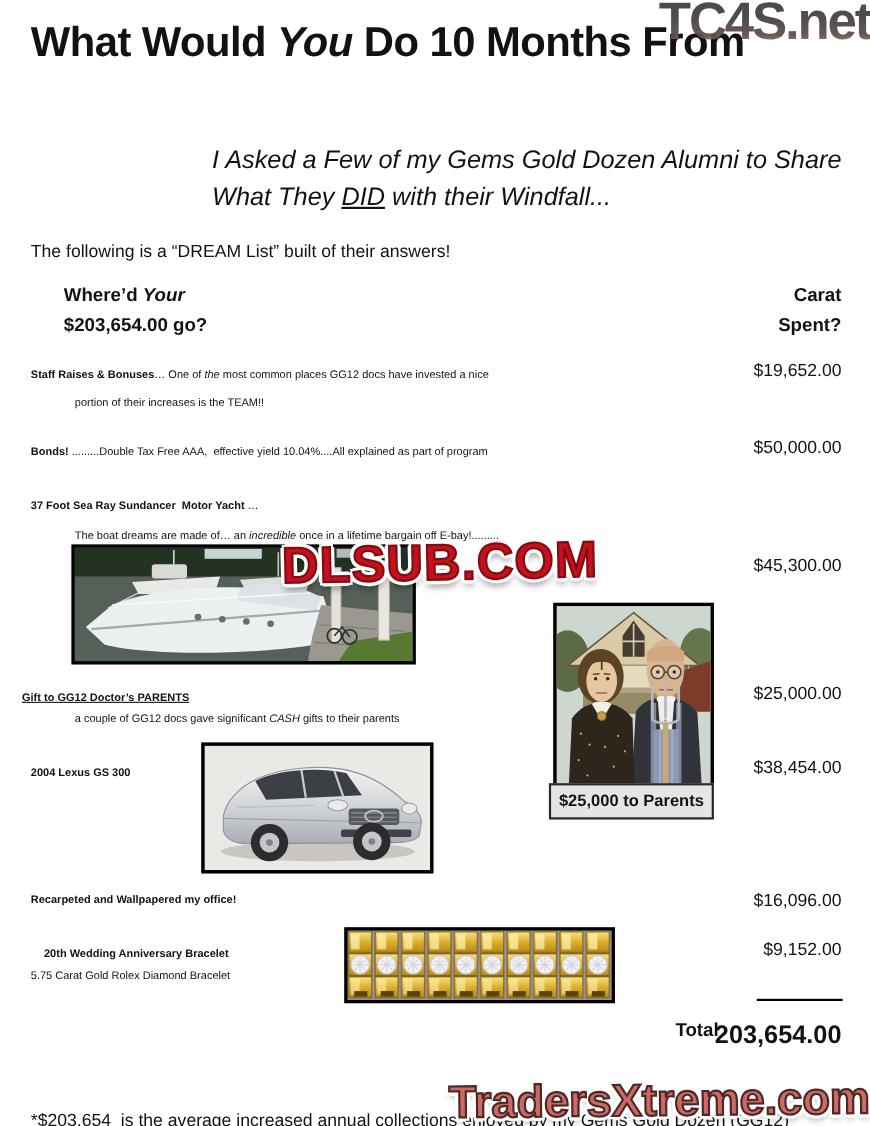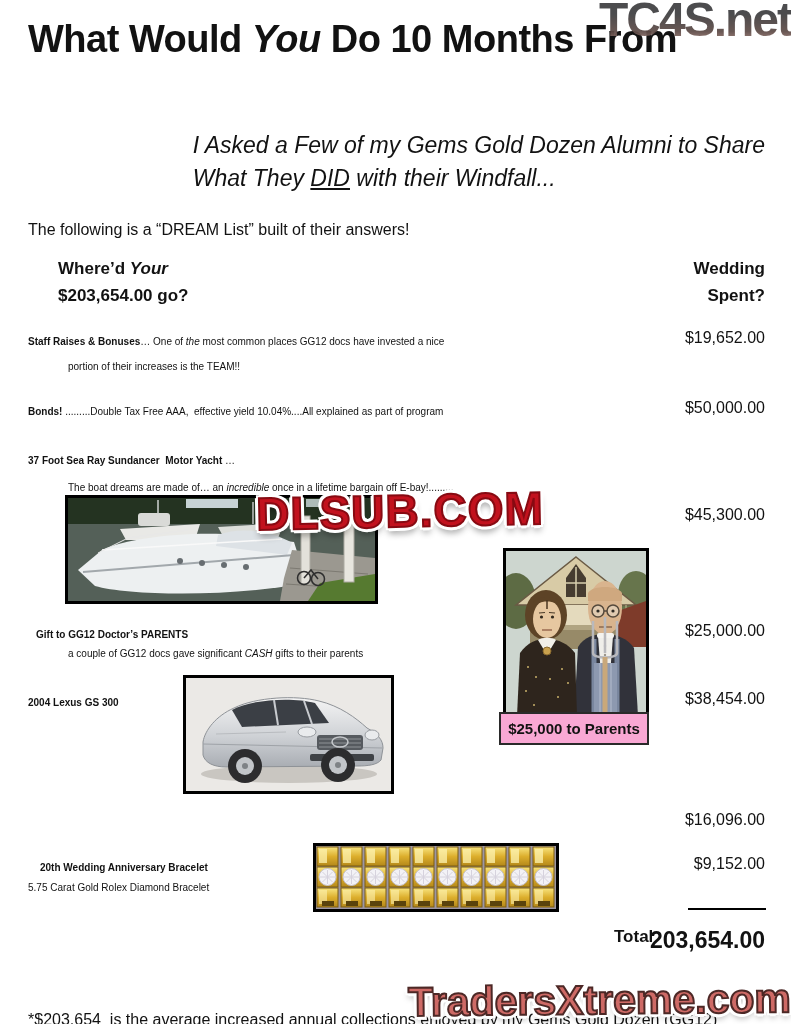--- a/index.html
+++ b/index.html
@@ -33,21 +33,21 @@
   .intro { left:28px; top:217px; font-size:16px; }
 
   .hdr-left  { left:28px;  top:255px; font-size:17px; font-weight:bold; line-height:27px;margin-left:30px; }
   .hdr-right { right:26px; top:255px; font-size:17px; font-weight:bold; line-height:27px; text-align:right; }
 
   .amount { position:absolute; right:26px; font-size:16px; text-align:right; }
 
   .photo-frame { position:absolute; border:3px solid #000; background:#777; font-size:0; }
   .caption-box {
     position:absolute; left:499px; top:712px; width:150px; height:33px;
-    border:2px solid #2a2a2a; background:#f9a8d4; text-align:center;
+    border:2px solid #2a2a2a; background:#e5e5e5; text-align:center;
     font-size:15px; font-weight:bold; line-height:29px;
   }
 
   .wm-dlsub {
     left:233px; top:484px; width:334px; text-align:center; z-index:6;
     font-size:46px; font-weight:bold; letter-spacing:1px; transform:rotate(-1.2deg);
     color:#c2121e; -webkit-text-stroke:2px #870a12;
     text-shadow:-3px -3px 0 #fff,3px -3px 0 #fff,-3px 3px 0 #fff,3px 3px 0 #fff,
                  0 -4px 0 #fff,0 4px 0 #fff,-4px 0 0 #fff,4px 0 0 #fff,
                  0 6px 7px rgba(0,0,0,.45);
@@ -81,21 +81,21 @@
     <div><span>What They </span><span class="u">DID</span><span> with their Windfall...</span></div>
   </div>
 
   <div class="abs intro doc-line">The following is a “DREAM List” built of their answers!</div>
 
   <div class="abs hdr-left">
     <div><span>Where’d </span><span class="i">Your</span></div>
     <div>$203,654.00 go?</div>
   </div>
   <div class="abs hdr-right">
-    <div>Wedding</div>
+    <div>Carat</div>
     <div>Spent?</div>
   </div>
 
   <div class="abs doc-line" style="left:28px;top:329px;width:610px;"><span class="b">Staff Raises &amp; Bonuses</span><span>… One of </span><span class="i">the</span><span> most common places GG12 docs have invested a nice</span></div>
   <div class="abs doc-line" style="left:68px;top:354px;">portion of their increases is the TEAM!!</div>
   <div class="amount" style="top:329px;">$19,652.00</div>
 
   <div class="abs doc-line" style="left:28px;top:399px;width:620px;"><span class="b">Bonds!</span><span> .........Double Tax Free AAA,  effective yield 10.04%....All explained as part of program</span></div>
   <div class="amount" style="top:399px;">$50,000.00</div>
 
@@ -192,21 +192,21 @@
         <circle cx="56" cy="118" r="1"></circle>
           <circle cx="62" cy="132" r="1"></circle>
           <circle cx="52" cy="146" r="1"></circle>
         <circle cx="28" cy="154" r="1"></circle>
           <circle cx="44" cy="128" r="1"></circle>
       </g>
     </svg>
   </div>
   <div class="caption-box">$25,000 to Parents</div>
 
-  <div class="abs doc-line b" style="left:36px;top:622px;">Gift to GG12 Doctor’s PARENTS</div>
+  <div class="abs doc-line b" style="left:20px;top:622px;text-decoration:underline;">Gift to GG12 Doctor’s PARENTS</div>
   <div class="abs doc-line" style="left:68px;top:641px;width:420px;"><span>a couple of GG12 docs gave significant </span><span class="i">CASH</span><span> gifts to their parents</span></div>
   <div class="amount" style="top:622px;">$25,000.00</div>
 
   <div class="abs doc-line b" style="left:28px;top:690px;">2004 Lexus GS 300</div>
   <div class="amount" style="top:690px;">$38,454.00</div>
 
   <div class="photo-frame" style="left:183px;top:675px;">
     <svg width="205" height="113" viewBox="0 0 205 113">
       <defs>
         <linearGradient id="silver" x1="0" y1="0" x2="0" y2="1">
@@ -233,20 +233,21 @@
       <circle cx="59" cy="88" r="17" fill="#2c2c2e"></circle>
       <circle cx="59" cy="88" r="9" fill="#c2c5c9"></circle>
       <circle cx="59" cy="88" r="3" fill="#7e8286"></circle>
       <circle cx="152" cy="87" r="17" fill="#2c2c2e"></circle>
       <circle cx="152" cy="87" r="9" fill="#c2c5c9"></circle>
       <circle cx="152" cy="87" r="3" fill="#7e8286"></circle>
       <path d="M30,56 L100,54" stroke="#b8bbbf" stroke-width="1"></path>
     </svg>
   </div>
 
+  <div class="abs doc-line b" style="left:28px;top:806px;">Recarpeted and Wallpapered my office!</div>
   <div class="amount" style="top:811px;">$16,096.00</div>
 
   <div class="abs doc-line b" style="left:28px;top:855px;margin-left:12px;">20th Wedding Anniversary Bracelet</div>
   <div class="abs doc-line" style="left:28px;top:875px;">5.75 Carat Gold Rolex Diamond Bracelet</div>
   <div class="amount" style="top:855px;">$9,152.00</div>
 
   <div class="photo-frame" style="left:313px;top:843px;">
     <svg width="240" height="63" viewBox="0 0 240 63">
       <defs>
         <linearGradient id="gold" x1="0" y1="0" x2="0" y2="1">

